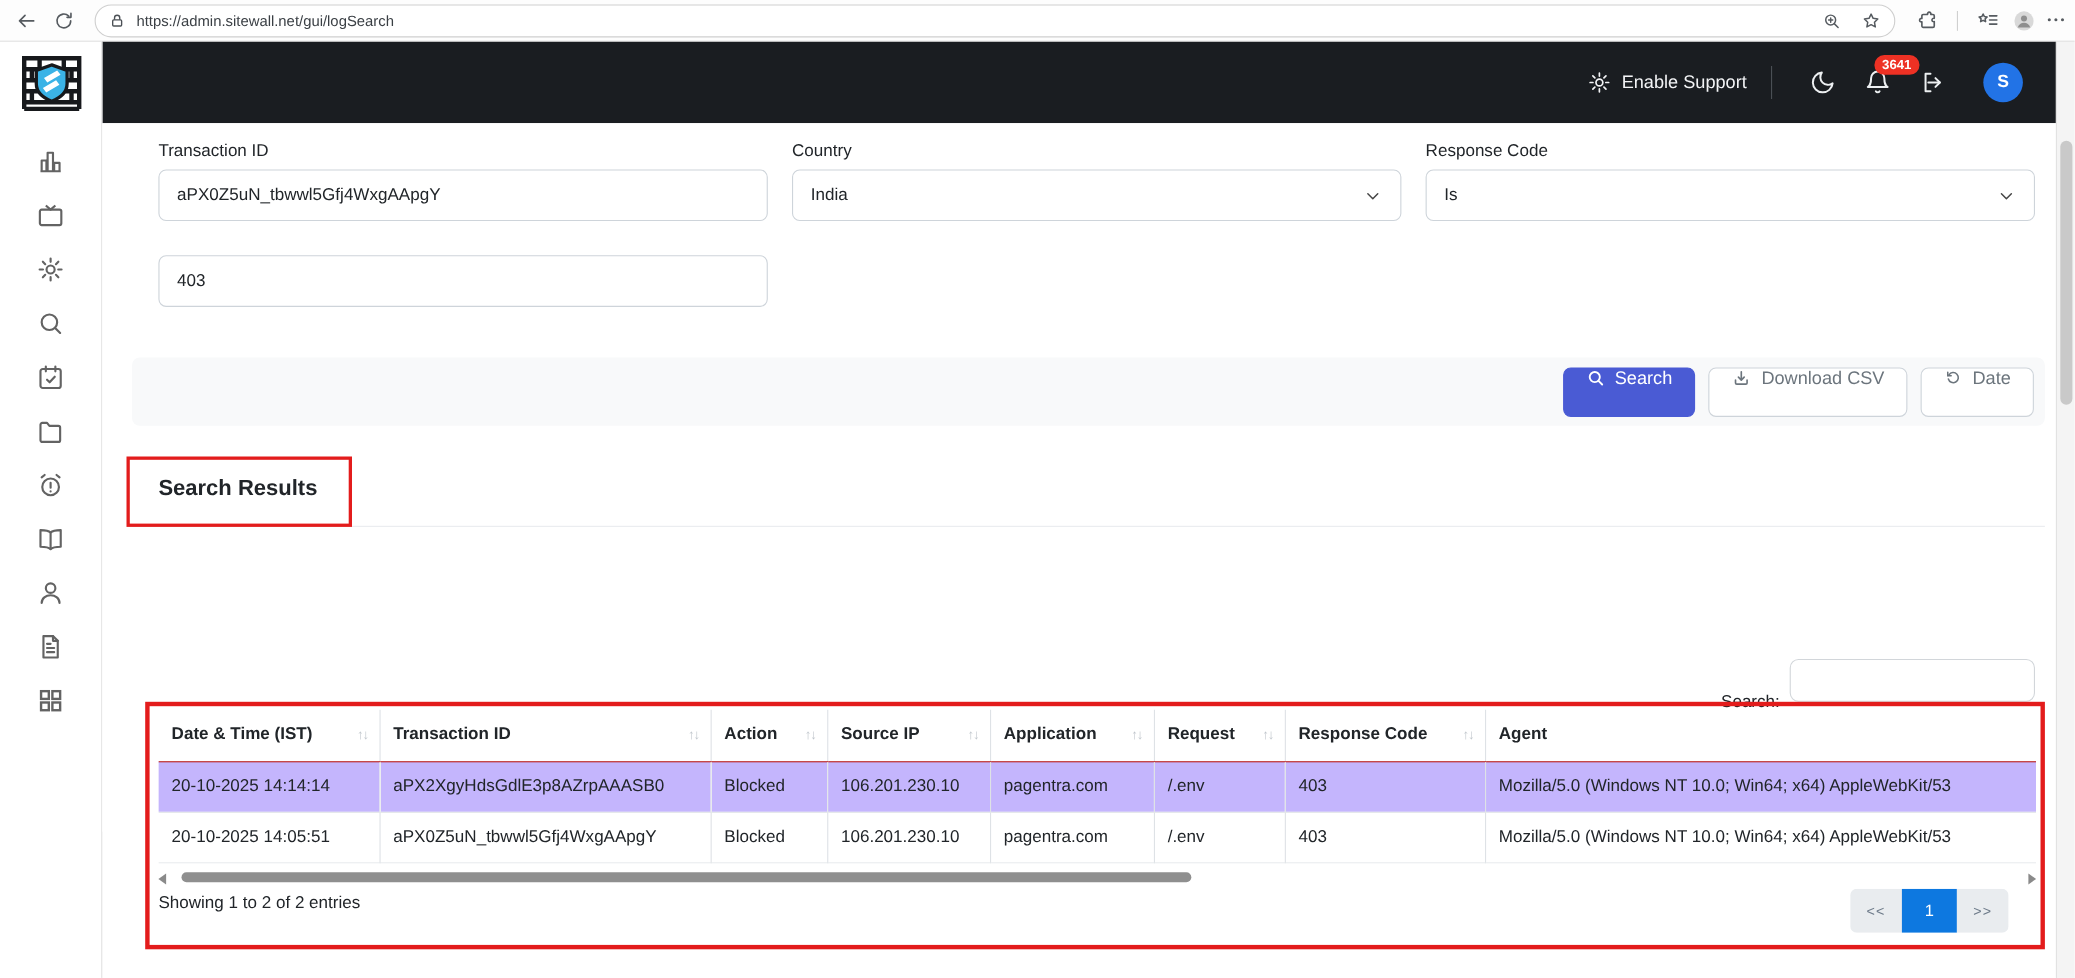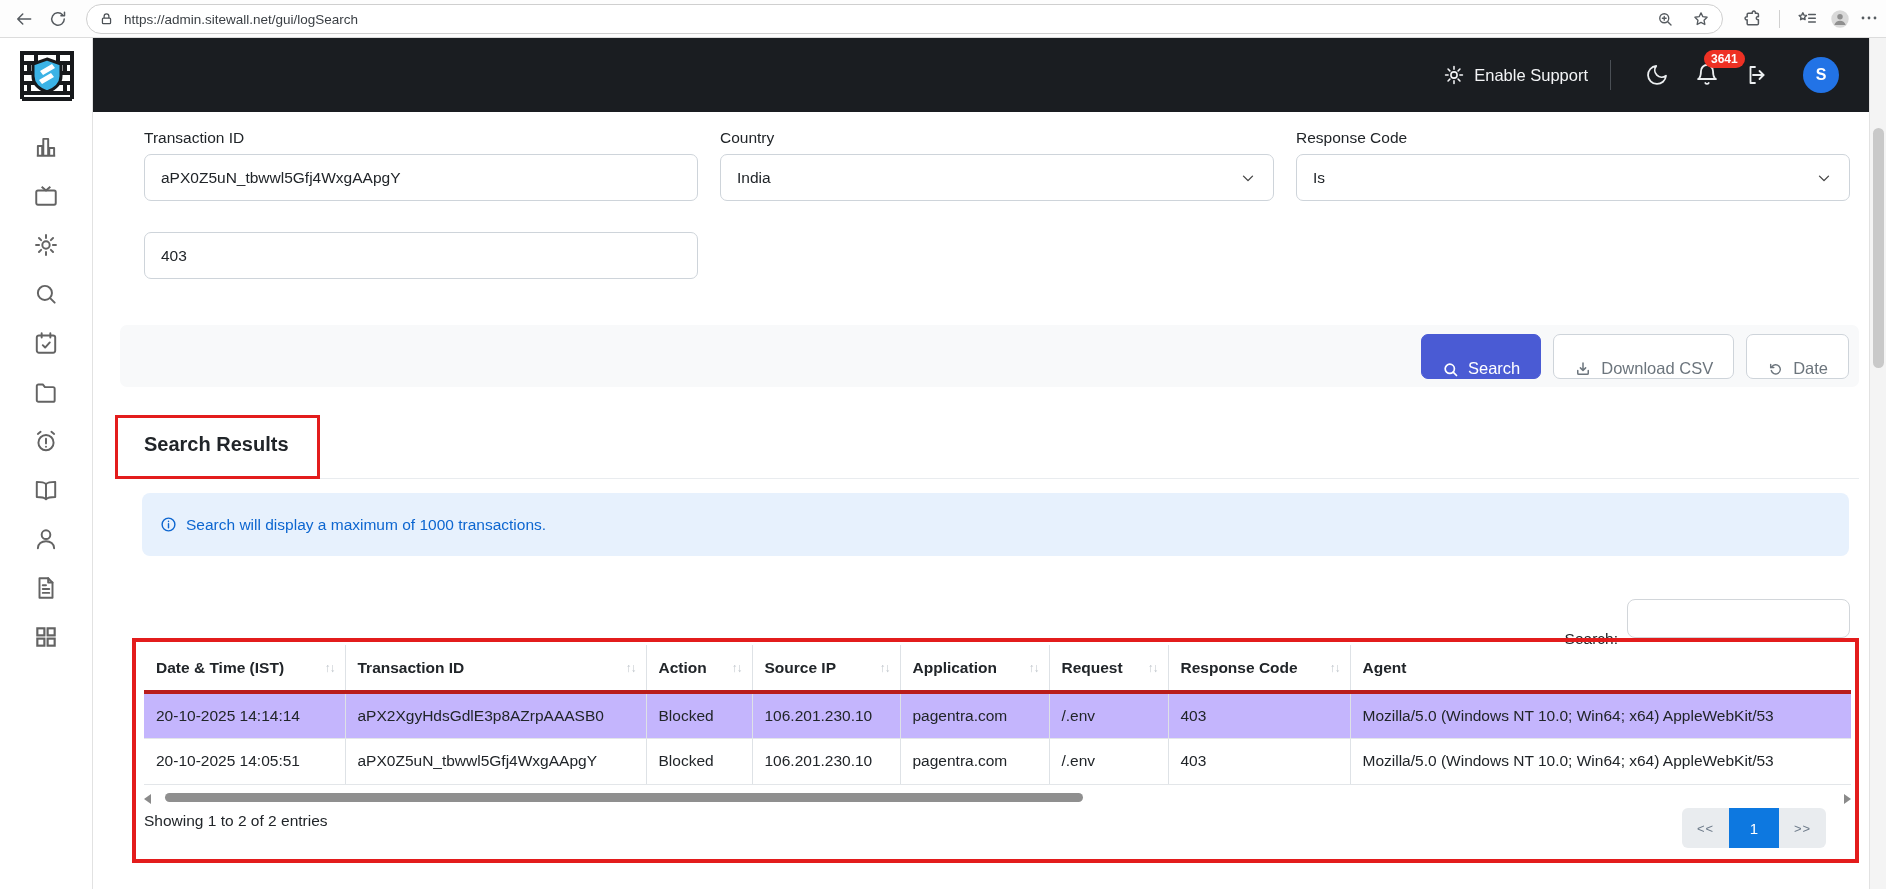--- a/index.html
+++ b/index.html
@@ -51,21 +51,21 @@
   .grid3 { left:51px; top:17px; width:1706px; display:grid;
     grid-template-columns:1fr 1fr 1fr; gap:22px; }
   .fgroup .flabel { display:block; margin-bottom:7px; }
   .select { display:flex; align-items:center; justify-content:space-between;
     cursor:pointer;gap:40px; }
 
   .strip { left:27px; top:213px; width:1739px; height:62px; background:#f8f9fa;
     border-radius:7px; display:flex; align-items:center;
     justify-content:flex-end; gap:12px; padding-right:10px; }
   .btn { height:45px; border-radius:7px; font-size:16.5px; display:flex;
-    align-items:flex-end; gap:9px; padding:0 20px; cursor:pointer;
+    align-items:flex-start; gap:9px; padding:0 20px; cursor:pointer;
     font-family:"Liberation Sans", sans-serif; border:1px solid transparent; }
   .btn-primary { background:#4a5bd4; color:#fff; border-color:#4a5bd4; }
   .btn-outline { background:#fff; color:#6c757d; border-color:#ced4da; }
 
   .res-title { left:51px; top:321px; font-size:20px; font-weight:bold;
     color:#212529; }
   .redbox { border:3px solid #e31c1c; pointer-events:none; z-index:5; }
   .divider { left:27px; top:366px; width:1739px; height:1px; background:#e9ecef; }
 
   .alert { left:49px; top:381px; width:1707px; height:63px; background:#e7f1fd;
@@ -75,21 +75,21 @@
   .searchrow-label { left:1447px; top:518px; width:78px; text-align:right;
     font-size:15.5px; color:#212529; }
   .searchrow-input { left:1534px; top:487px; width:223px; height:39px;
     border:1px solid #d2d6da; border-radius:8px; background:#fff;
     padding:0 10px; font-size:15px; }
 
   
   .twrap { left:51px; top:533px; width:1707px; overflow:hidden; }
   table { border-collapse:collapse; table-layout:fixed; width:1707px; }
   th { height:47px; text-align:left; font-size:15.5px; font-weight:bold;
-    color:#212529; padding:0 10px 0 12px; border-bottom:4px solid #b91c1c;
+    color:#212529; padding:0 10px 0 12px; border-bottom:1px solid #b91c1c;
     border-right:1px solid #dee2e6; background:#fff; white-space:nowrap;
     overflow:hidden; cursor:pointer; }
   th:last-child { border-right:none; }
   th .thin { display:flex; align-items:center; justify-content:space-between; }
   .sort { color:#c0c6cc; font-size:12px; letter-spacing:-1px; font-weight:normal; }
   td { height:46px; font-size:15.5px; color:#212529; padding:0 12px;
     border-bottom:1px solid #e3e6e9; border-right:1px solid #dee2e6;
     white-space:nowrap; overflow:hidden; }
   td:last-child { border-right:none; }
   tr.striped td { background:#c4b5fd; }
@@ -349,27 +349,20 @@
           <path d="M6 13.5a6.5 6.5 0 1 0 .8-5.3L5.2 9.2"></path>
         </svg>
       <span>Date</span>
     </button>
   </div>
 
   <div class="abs res-title">Search Results</div>
   <div class="abs redbox" style="left:22px;top:303px;width:205px;height:64px"></div>
   <div class="abs divider"></div>
 
-  <div class="abs alert">
-    <svg width="17" height="17" viewBox="0 0 24 24" fill="none" stroke="#0d66d0" stroke-width="2" stroke-linecap="round">
-        <circle cx="12" cy="12" r="9"></circle>
-        <path d="M12 11v5.5M12 7.5v.2"></path>
-      </svg>
-    <span>Search will display a maximum of 1000 transactions.</span>
-  </div>
 
   <div class="abs searchrow-label">Search:</div>
   <input class="abs searchrow-input" value="" style="">
 
   <div class="abs twrap">
     <table>
       <colgroup>
         <col style="width:201px">
           <col style="width:301px">
           <col style="width:106px">

